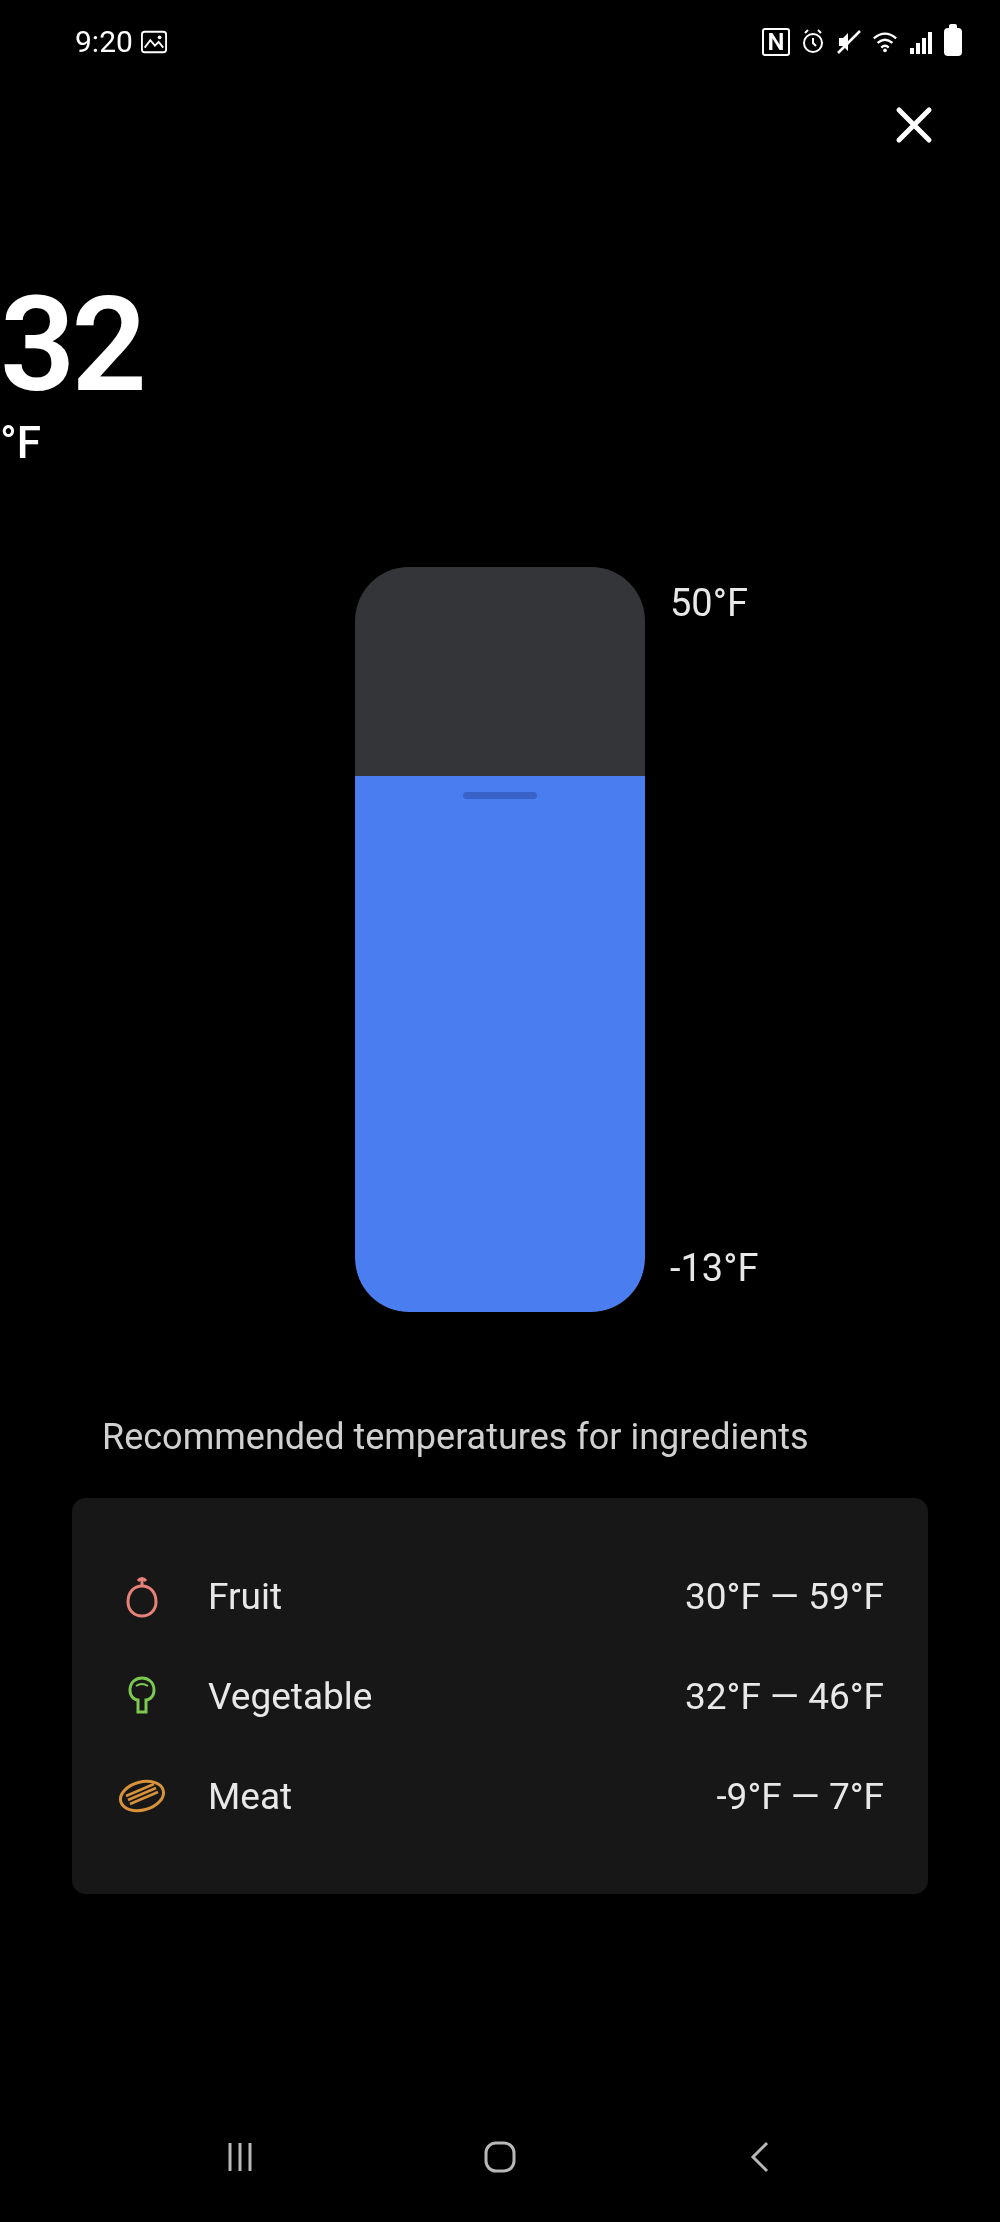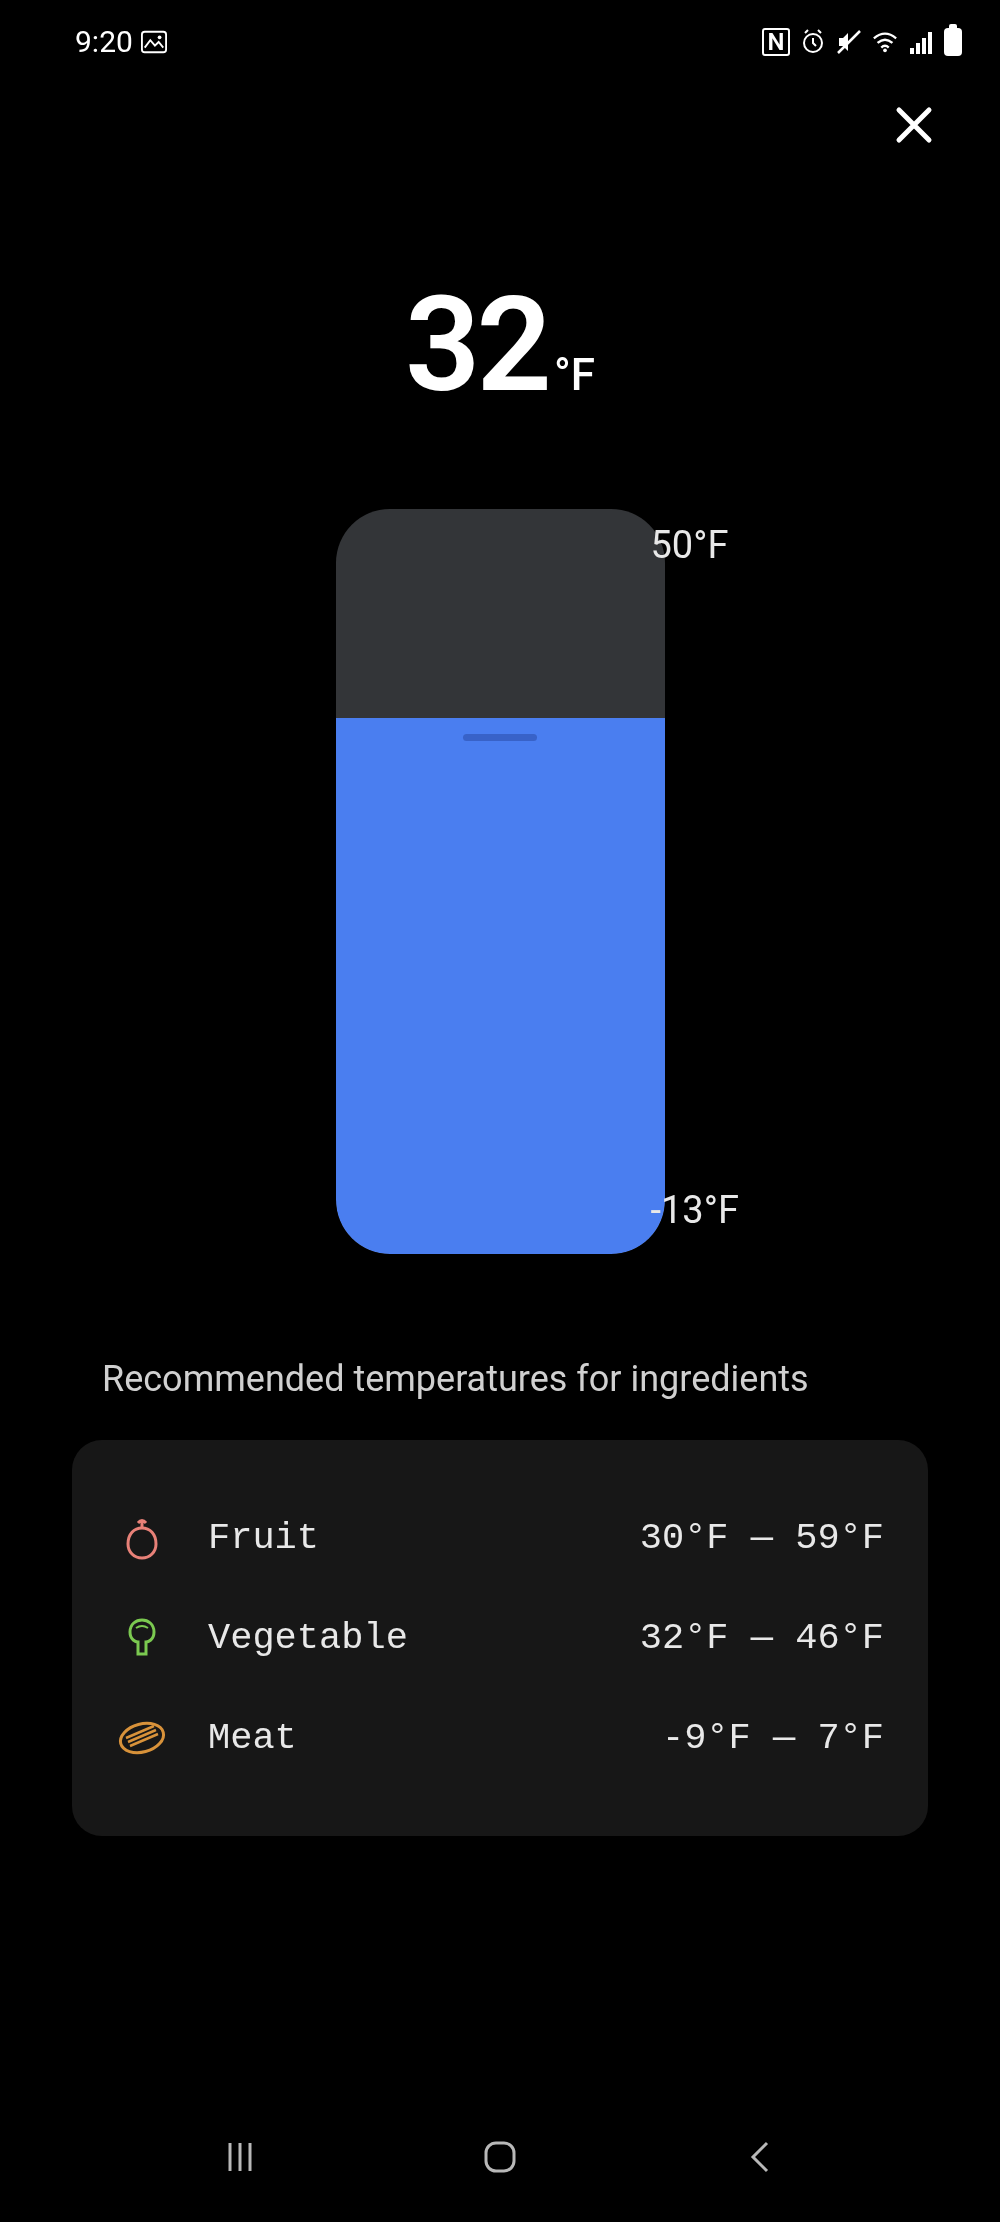--- a/index.html
+++ b/index.html
@@ -89,37 +89,38 @@
   }
   
   
   .temp-display {
     text-align: center;
     margin-top: 130px;
     display: flex;
     align-items: baseline;
     justify-content: center;
     gap: 6px;
+    flex-direction: column;
   }
   .temp-value {
     font-size: 132px;
     font-weight: 600;
     line-height: 1;
     letter-spacing: -4px;
   }
   .temp-unit {
     font-size: 44px;
     font-weight: 500;
   }
   
   
   .slider-container {
     position: relative;
     margin: 98px auto 0;
-    width: 329px;
+    width: 290px;
     height: 745px;
   }
   .slider-track {
     width: 100%;
     height: 100%;
     background: #333538;
     border-radius: 54px;
     overflow: hidden;
     position: relative;
   }
@@ -166,23 +167,22 @@
   }
   .recommended-title {
     font-size: 36px;
     font-weight: 400;
     color: #d0d0d0;
     margin-bottom: 40px;
     padding-left: 30px;
   }
   .recommended-card {
     background: #171717;
-    border-radius: 30px;
+    border-radius: 14px;
     padding: 48px 44px;
-    font-family: Liberation Mono, monospace;
   }
   .ingredient-row {
     display: flex;
     align-items: center;
     padding: 24px 0;
   }
   .ingredient-icon {
     width: 52px;
     height: 52px;
     margin-right: 40px;

